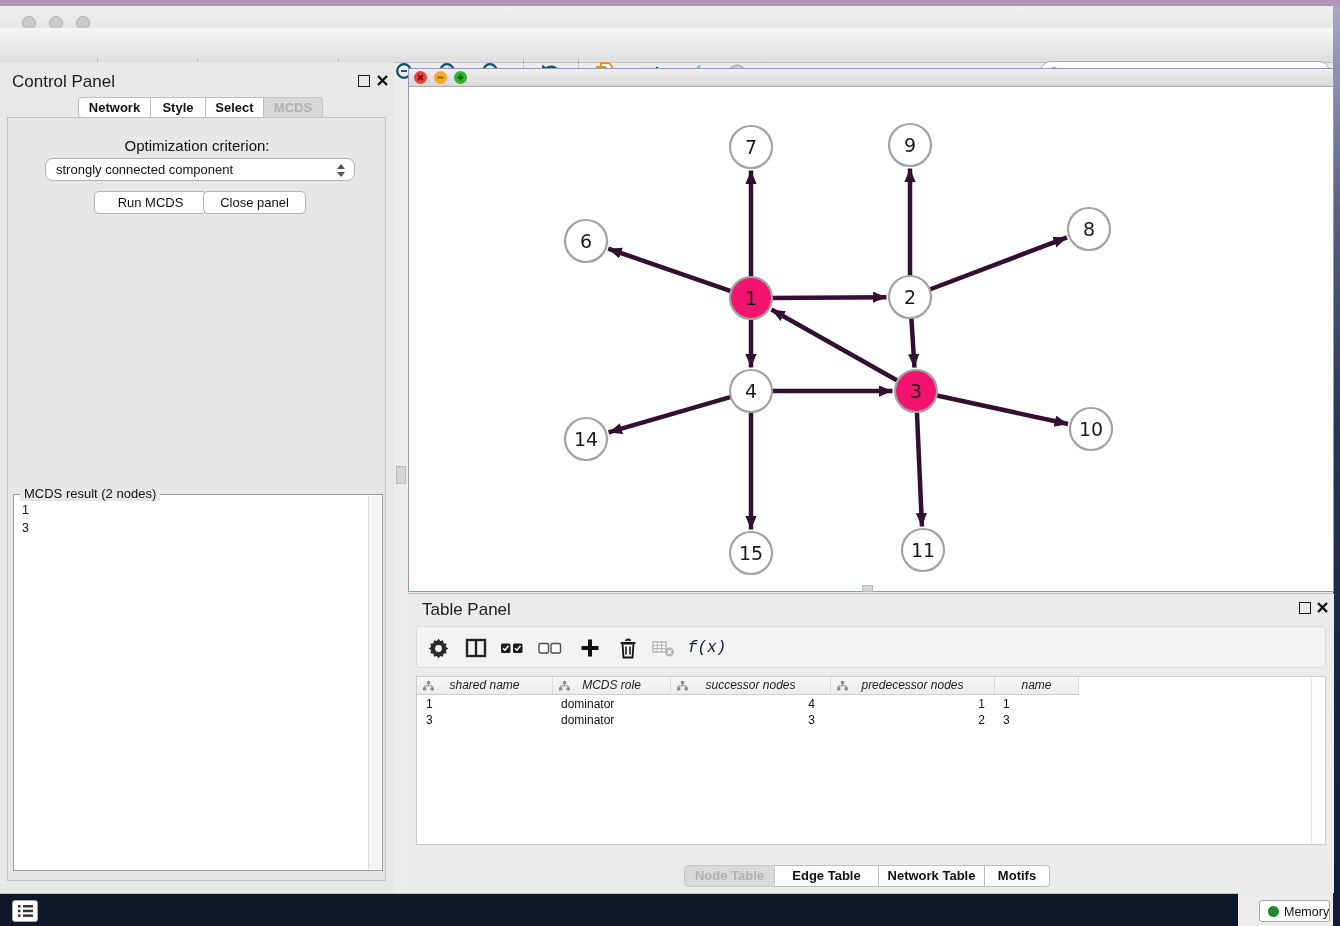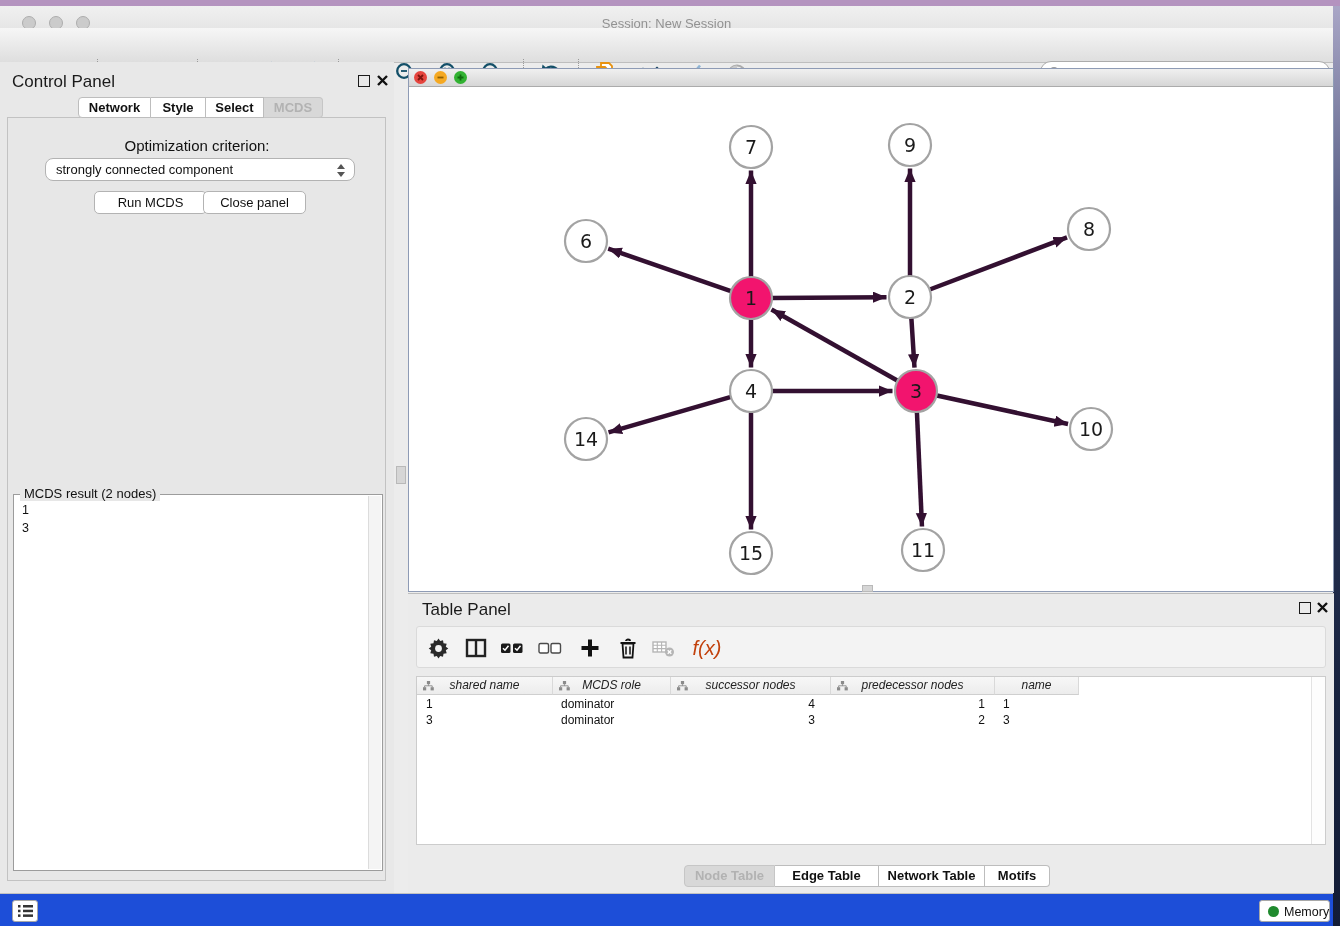--- a/index.html
+++ b/index.html
@@ -51,38 +51,37 @@
   
   .tp-bg{left:408px;top:593px;width:926px;height:300px;background:#EBEBEB;border-top:1px solid #BDBDBD;box-sizing:border-box;}
   .tp-toolbar{left:416px;top:626px;width:910px;height:42px;background:#F3F3F3;border:1px solid #DADADA;box-sizing:border-box;border-radius:3px;}
   .tpbtn{top:636px;width:24px;height:24px;display:flex;align-items:center;justify-content:center;}
   .tablebox{left:416px;top:676px;width:910px;height:169px;background:#FFF;border:1px solid #CCC;box-sizing:border-box;}
   .th{position:absolute;top:0;height:18px;background:linear-gradient(#F7F7F7,#ECECEC);
       border-right:1px solid #D9D9D9;border-bottom:1px solid #CFCFCF;box-sizing:border-box;
       font-size:12px;color:#222;text-align:center;line-height:17px;font-style:italic;}
   .th svg{position:absolute;left:6px;top:4px;}
   .cell{position:absolute;height:16px;font-size:12px;color:#111;line-height:16px;box-sizing:border-box;}
-  .fx{font-family:Liberation Sans, sans-serif;font-style:italic;font-size:20px;color:#c2410c;}
-  
-  .statusbar{left:0;top:893px;width:1333px;height:33px;background:#1d4ed8;border-top:1px solid #C2C2C2;box-sizing:border-box;}
+  .fx{font-family:Liberation Mono, monospace;font-style:italic;font-size:16px;color:#0f172a;}
+  
+  .statusbar{left:0;top:893px;width:1238px;height:33px;background:#0f172a;border-top:1px solid #C2C2C2;box-sizing:border-box;}
   .sbtn{background:#FFF;border:1px solid #A8A8A8;border-radius:3px;box-sizing:border-box;}
   .memdot{position:absolute;left:8px;top:5px;width:11px;height:11px;border-radius:50%;background:#1F8A2E;}
 </style>
 </head>
 <body>
 
 <div class="abs desk-top"></div>
 <div class="abs desk-right"></div>
 <div class="abs appwin"></div>
 
 <div class="abs titlebar">
   <div class="abs mac-dot" style="left:22px"></div>
   <div class="abs mac-dot" style="left:49px"></div>
   <div class="abs mac-dot" style="left:76px"></div>
-  <div class="abs win-title">Session: New Session</div>
 </div>
 
 <div class="abs toolbar">
   <div class="abs tbtn" style="left:12px">
     <svg width="26" height="26" viewBox="0 0 26 26">
       <path d="M2 7 h7 l2.5 2.5 H21 V12 H2 Z" fill="#E8920F"></path>
       <path d="M2 21 L5.5 11 H24.5 L21 21 Z" fill="#F2A33A" stroke="#D88408" stroke-width="1"></path>
     </svg>
   </div>
   <div class="abs tbtn" style="left:52px">

